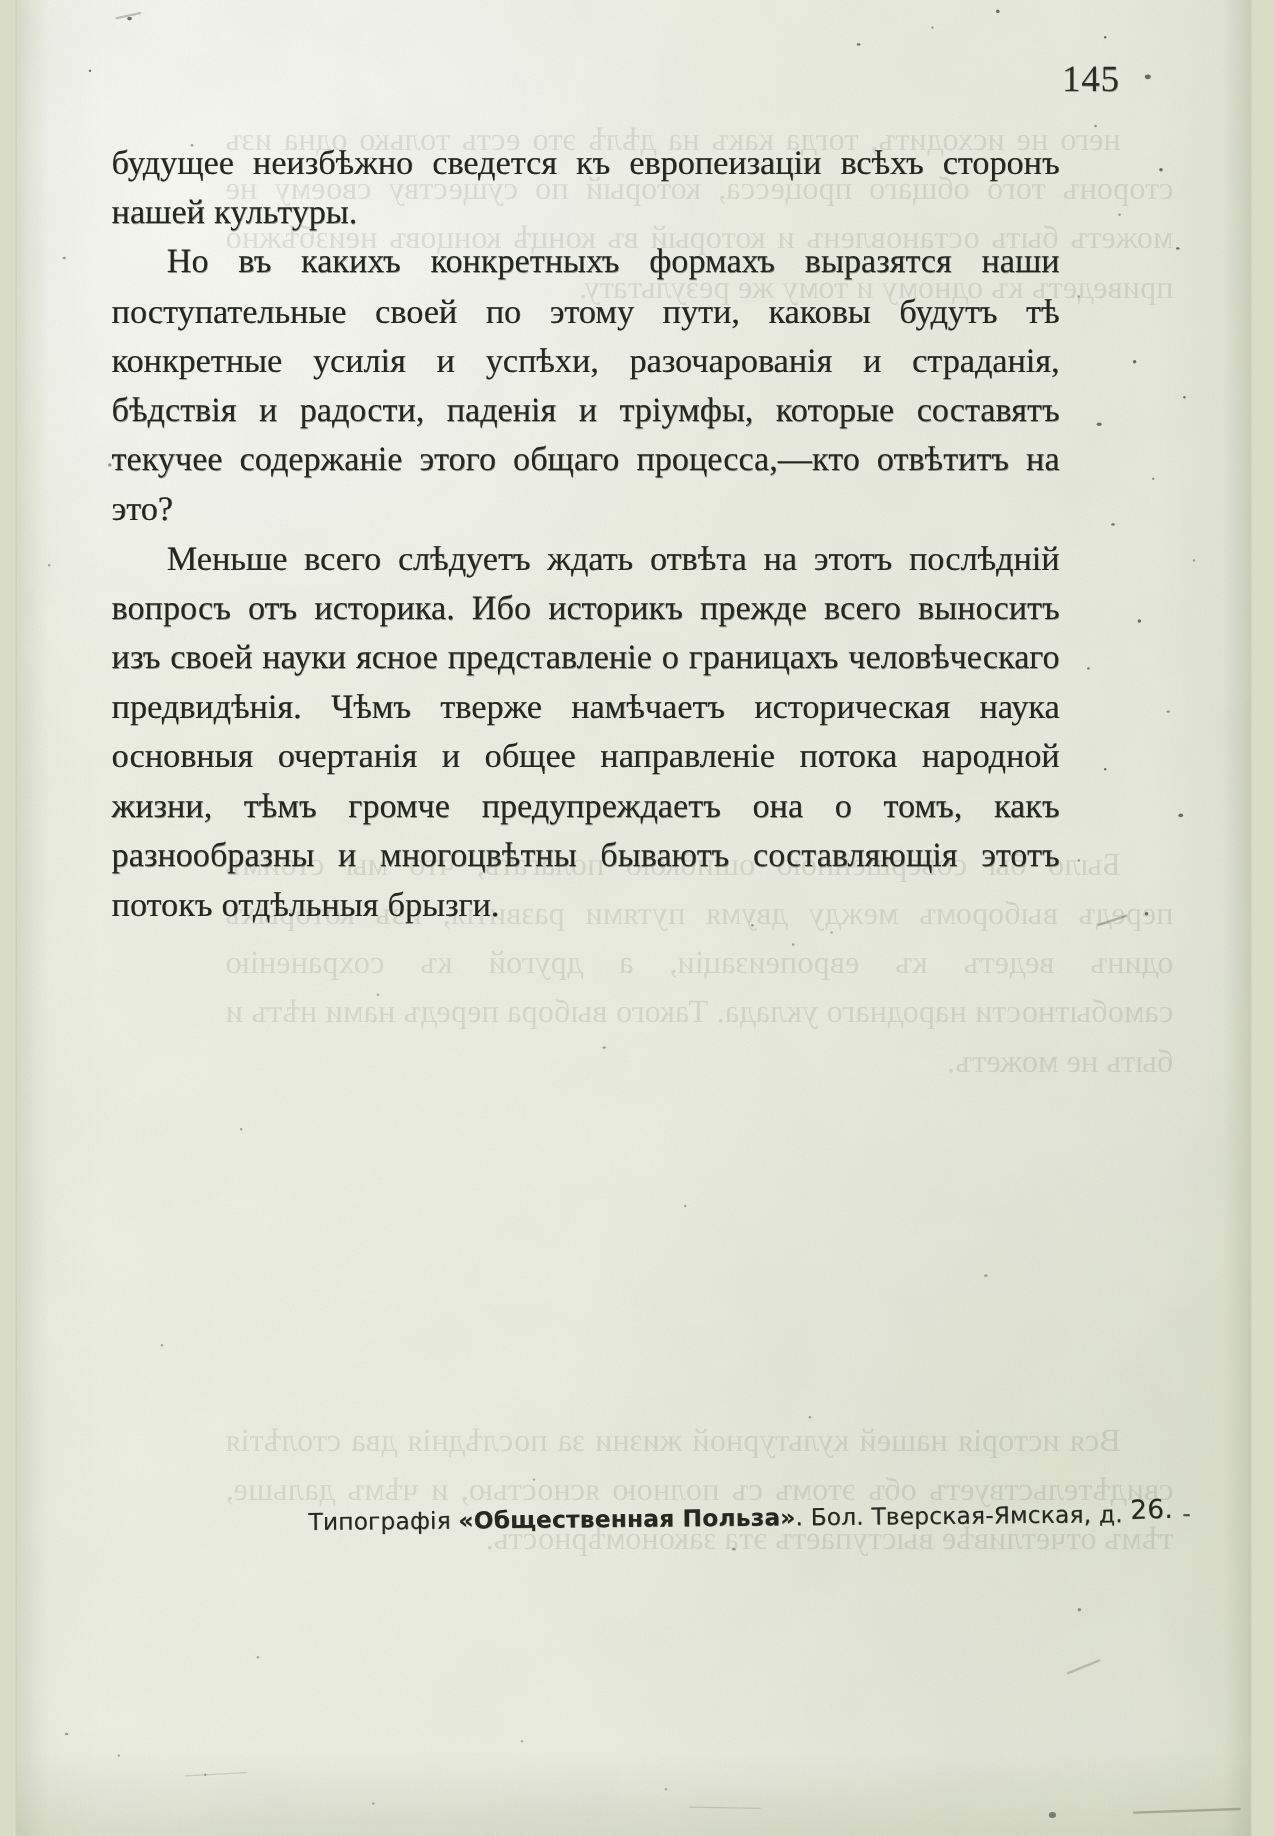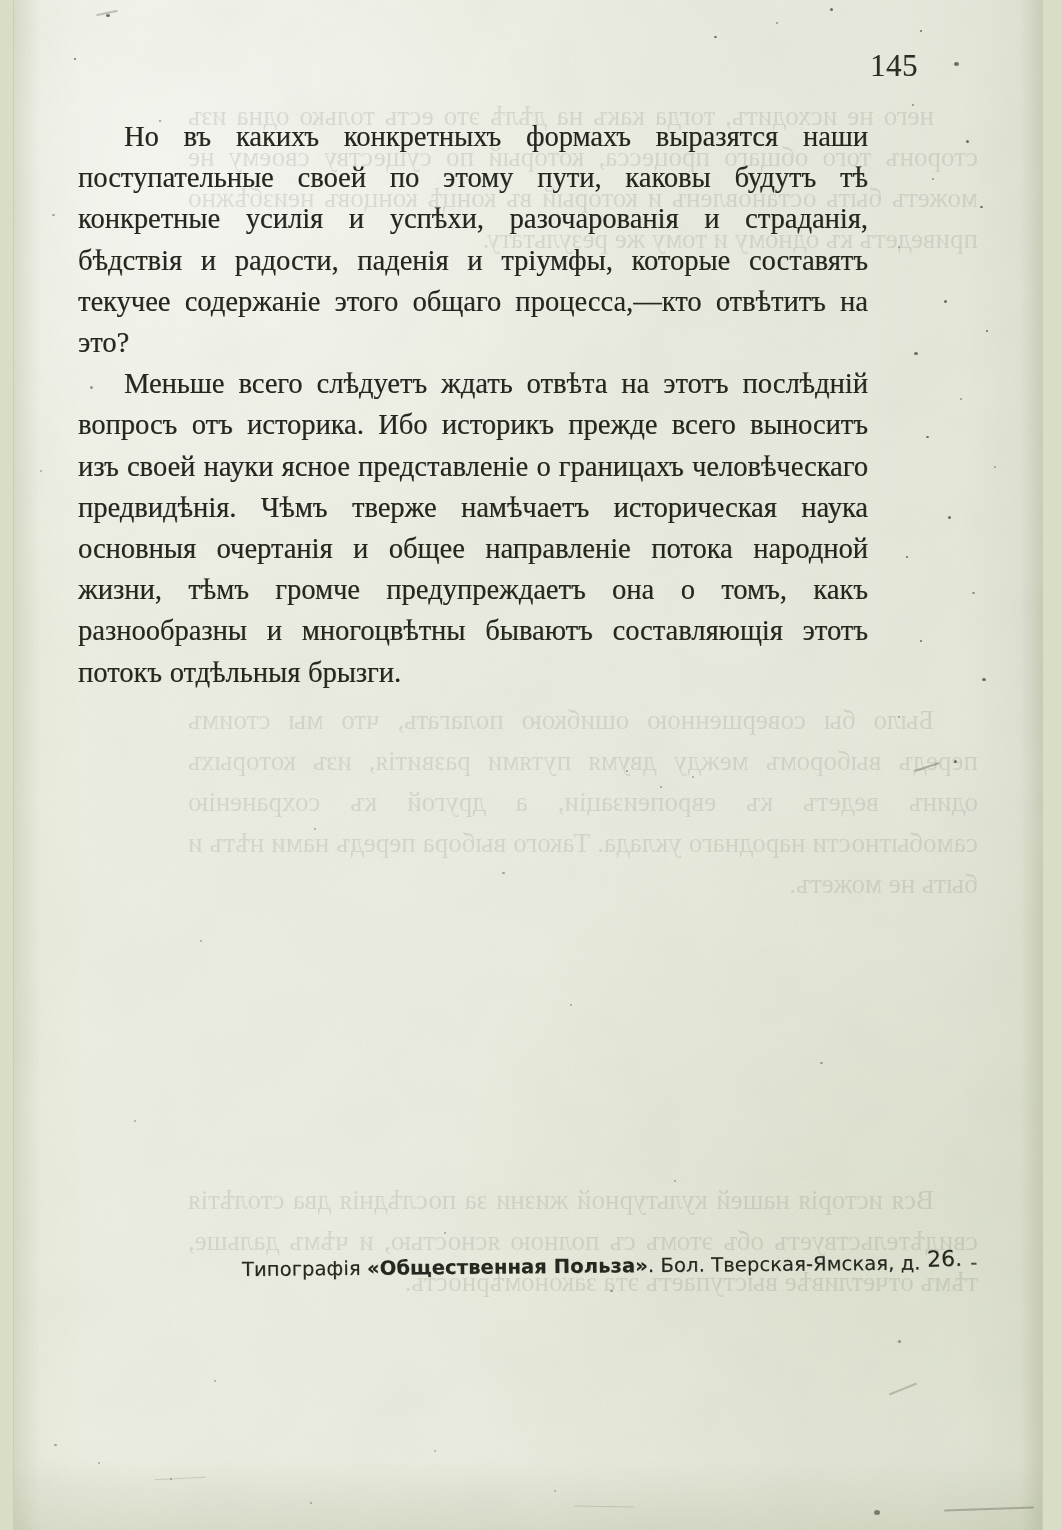--- a/index.html
+++ b/index.html
@@ -70,21 +70,21 @@
   }
   .showthrough .st-block { position: absolute; }
   .showthrough .st-a { left: 64px; top: 96px;  width: 790px; }
   .showthrough .st-b { left: 64px; top: 700px; width: 790px; }
   .showthrough .st-c { left: 64px; top: 1180px; width: 790px; }
   .showthrough p { margin: 0 0 0 0; text-indent: 44px; }
 
   
   .content {
     position: absolute;
-    left: 0; top: 0;
+    left: 15px; top: 0;
     width: 1028px;
     height: 1268px;
     color: #20241c;
   }
 
   .folio {
     position: absolute;
     left: 820px;
     top: 48px;
     width: 120px;
@@ -206,20 +206,21 @@
       <div class="st-block st-c">
           <p>Вся исторія нашей культурной жизни за послѣднія два столѣтія свидѣтельствуетъ объ этомъ съ полною ясностью, и чѣмъ дальше, тѣмъ отчетливѣе выступаетъ эта закономѣрность.</p>
         </div>
     </div>
 
     <div class="content">
 
       <div class="folio">145</div>
 
       <div class="textblock">
+        <p class="first">будущее неизбѣжно сведется къ европеизаціи всѣхъ сторонъ нашей культуры.</p>
         <p>Но въ какихъ конкретныхъ формахъ выразятся наши поступательные своей по этому пути, каковы будутъ тѣ конкретные усилія и успѣхи, разочарованія и страданія, бѣдствія и радости, паденія и тріумфы, которые составятъ текучее содержаніе этого общаго процесса,—кто отвѣтитъ на это?</p>
         <p>Меньше всего слѣдуетъ ждать отвѣта на этотъ послѣдній вопросъ отъ историка. Ибо историкъ прежде всего выноситъ изъ своей науки ясное представленіе о границахъ человѣческаго предвидѣнія. Чѣмъ тверже намѣчаетъ историческая наука основныя очертанія и общее направленіе потока народной жизни, тѣмъ громче предупреждаетъ она о томъ, какъ разнообразны и многоцвѣтны бываютъ составляющія этотъ потокъ отдѣльныя брызги.</p>
       </div>
 
 
       <div class="colophon">
         <span>Типографія </span><span class="press">«Общественная Польза»</span><span>. Бол. Тверская-Ямская, д. </span><span class="houseno">26.</span><span class="tail">-</span>
       </div>
 
     </div>

